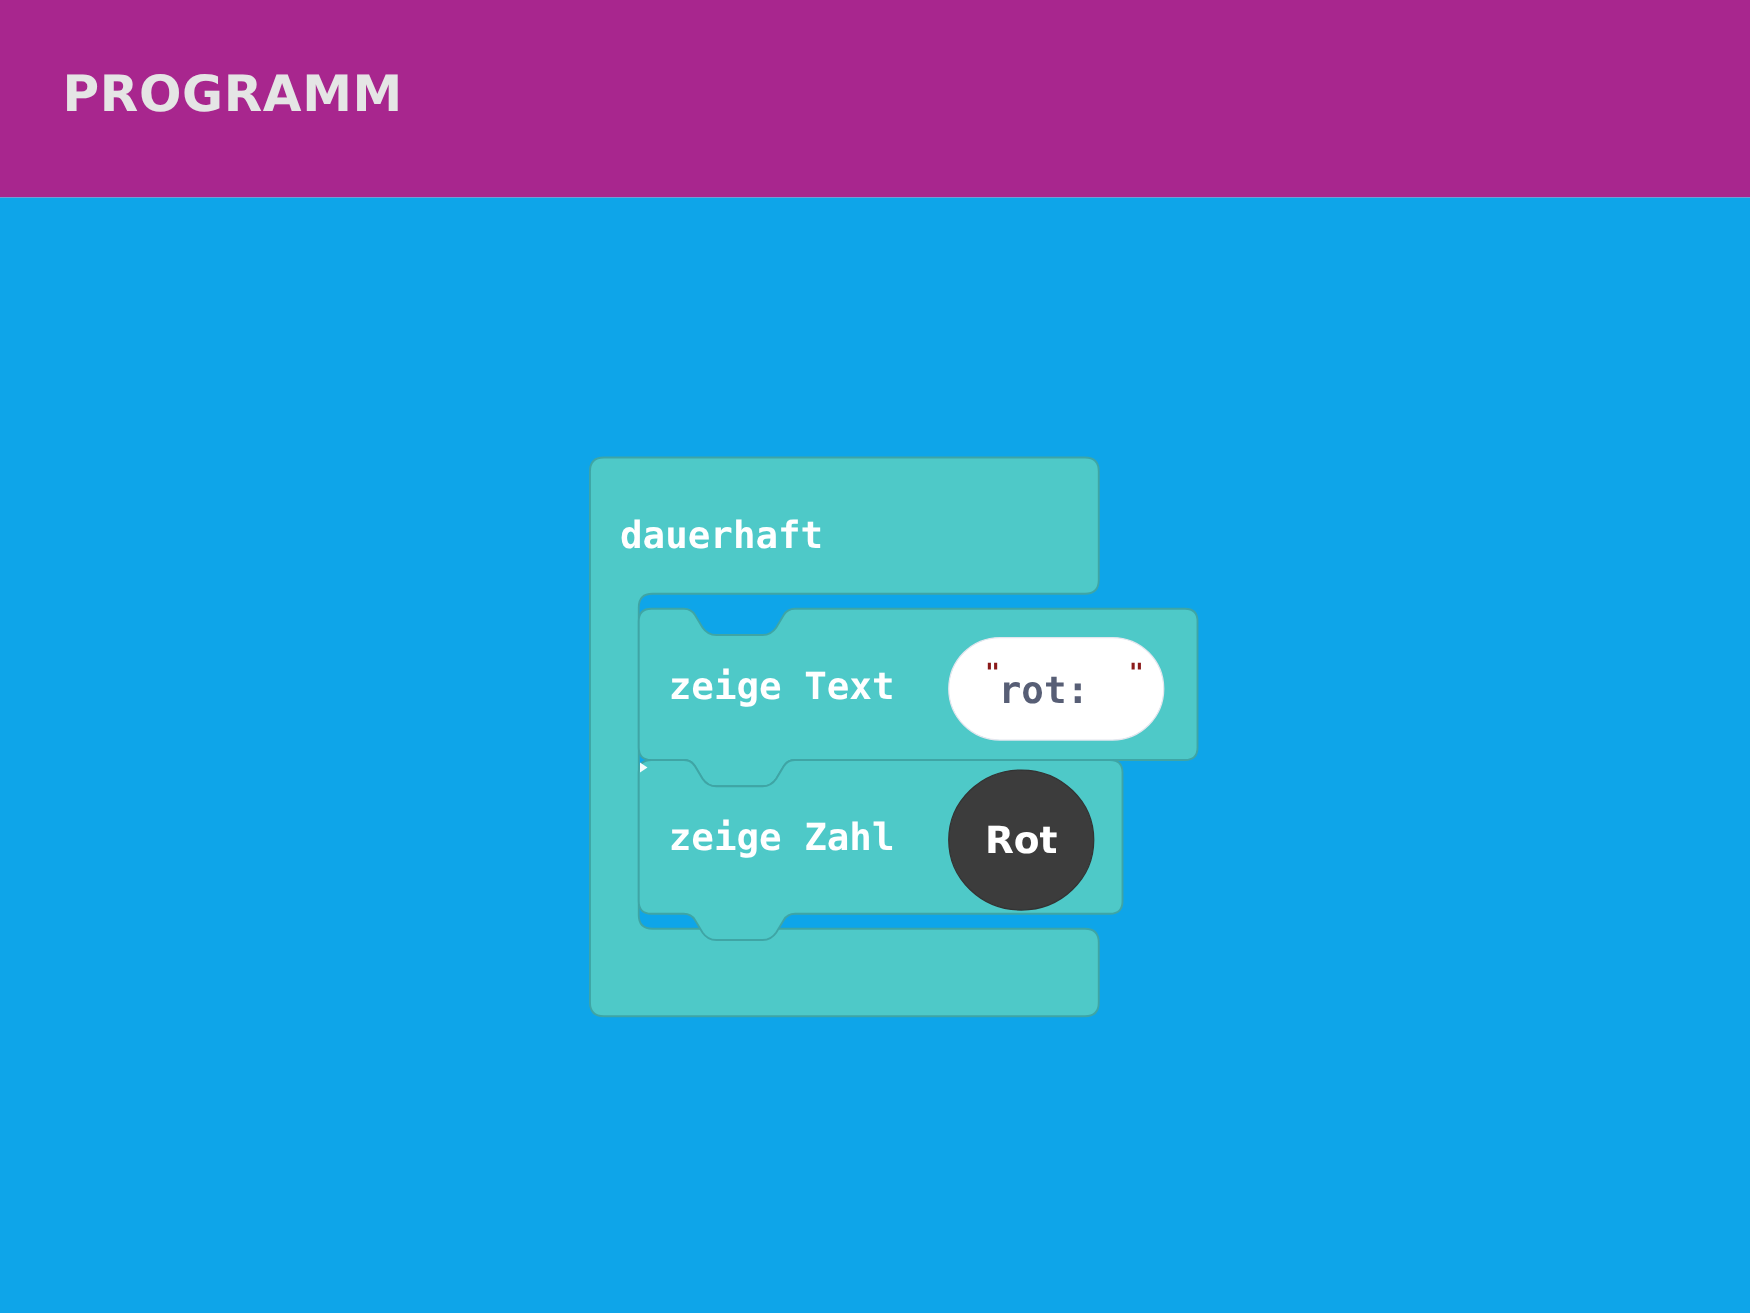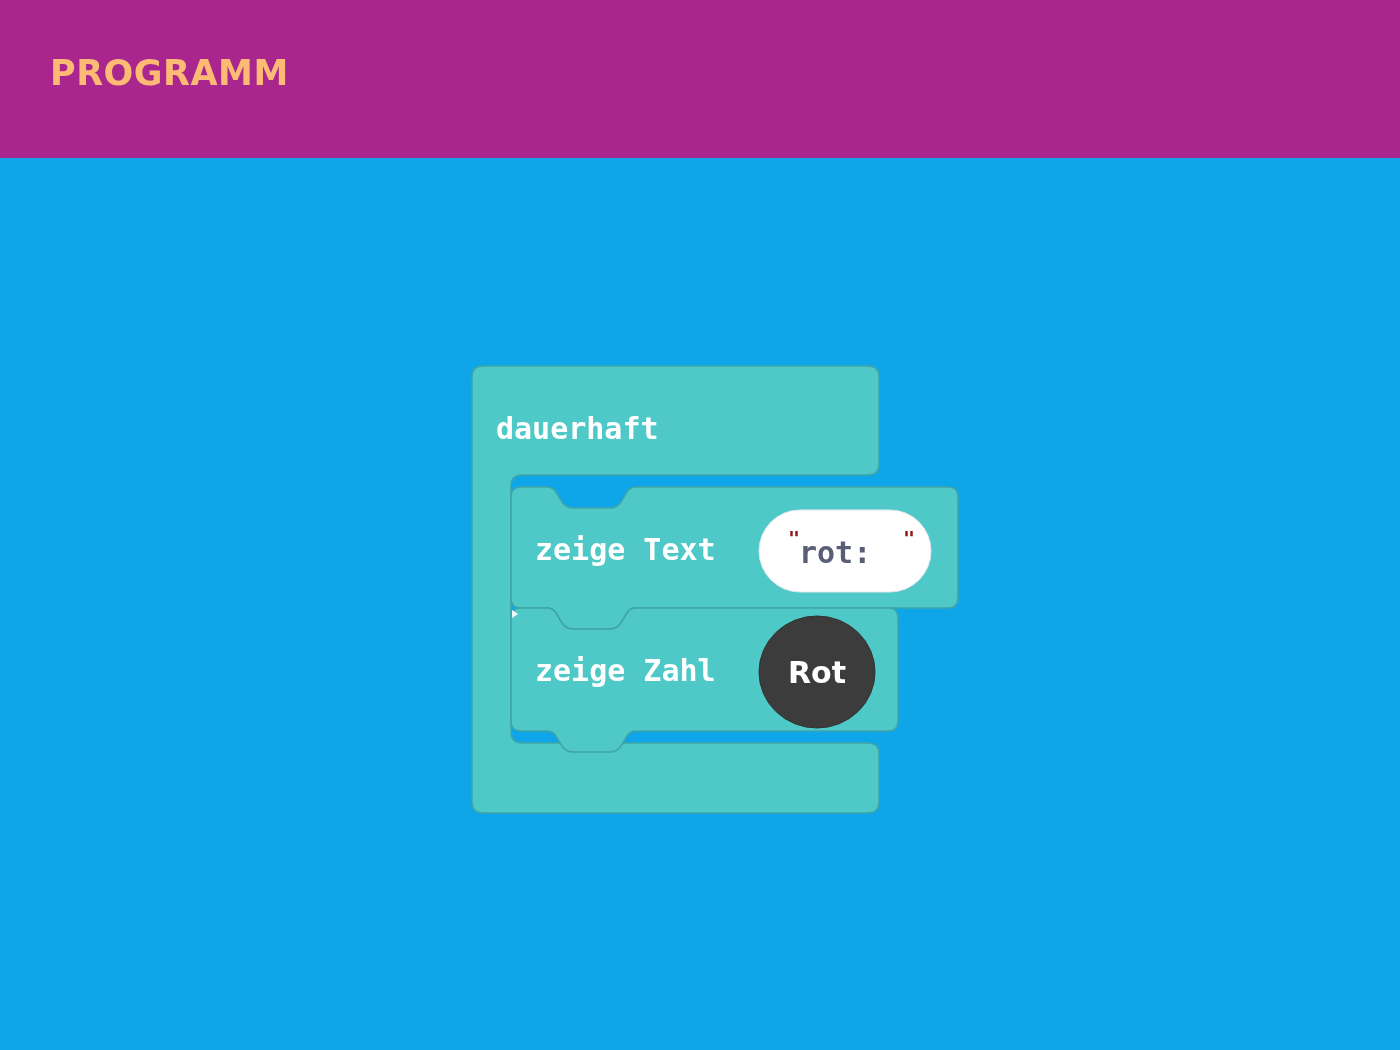--- a/index.html
+++ b/index.html
@@ -23,23 +23,23 @@
     width: 1400px;
     height: 158px;
     background: #a8268e;
   }
   #page-title {
     position: absolute;
     left: 50px;
     top: 56px;
     font-family: "DejaVu Sans", sans-serif;
     font-weight: bold;
-    font-size: 35px;
+    font-size: 40px;
     letter-spacing: 0.5px;
-    color: #fdba74;
+    color: #e5e5e5;
     line-height: 1;
   }
 
   
   #blocks-canvas {
     position: absolute;
     left: 0;
     top: 158px;
     width: 1400px;
     height: 972px;

